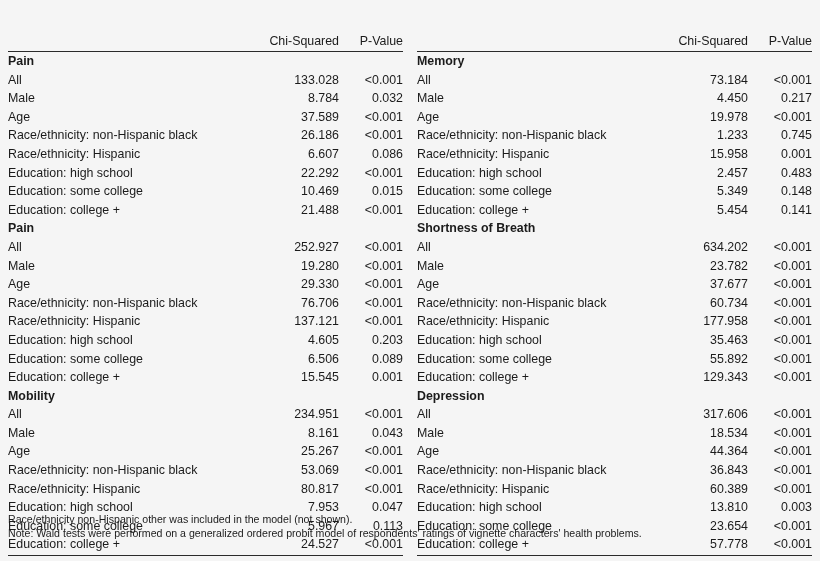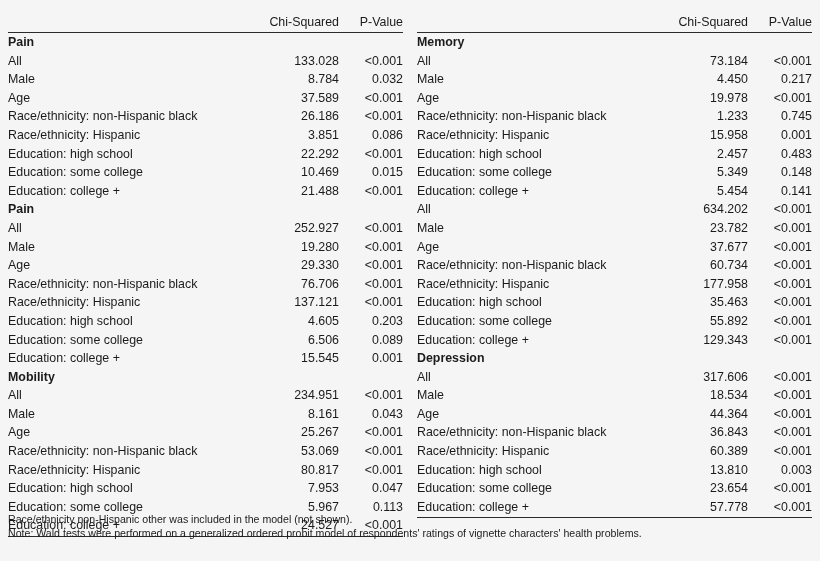--- a/index.html
+++ b/index.html
@@ -20,21 +20,21 @@
     width: 820px;
     height: 561px;
     box-sizing: border-box;
     padding: 0 8px;
   }
 
   
   .table-wrap {
     display: flex;
     gap: 14px;
-    padding-top: 15px;
+    padding-top: 34px;
   }
   .half {
     flex: 1 1 0;
     min-width: 0;
   }
 
   table.stat {
     width: 100%;
     border-collapse: collapse;
     table-layout: fixed;
@@ -140,21 +140,21 @@
               <td class="num">37.589</td>
               <td class="num">&lt;0.001</td>
             </tr>
             <tr>
               <td class="label">Race/ethnicity: non-Hispanic black</td>
               <td class="num">26.186</td>
               <td class="num">&lt;0.001</td>
             </tr>
             <tr>
               <td class="label">Race/ethnicity: Hispanic</td>
-              <td class="num">3.851</td>
+              <td class="num">6.607</td>
               <td class="num">0.086</td>
             </tr>
             <tr>
               <td class="label">Education: high school</td>
               <td class="num">22.292</td>
               <td class="num">&lt;0.001</td>
             </tr>
             <tr>
               <td class="label">Education: some college</td>
               <td class="num">10.469</td>
@@ -306,20 +306,23 @@
             <tr>
               <td class="label">Education: some college</td>
               <td class="num">5.349</td>
               <td class="num">0.148</td>
             </tr>
             <tr>
               <td class="label">Education: college +</td>
               <td class="num">5.454</td>
               <td class="num">0.141</td>
             </tr>
+            <tr class="section">
+              <td colspan="3">Shortness of Breath</td>
+            </tr>
             <tr>
               <td class="label">All</td>
               <td class="num">634.202</td>
               <td class="num">&lt;0.001</td>
             </tr>
             <tr>
               <td class="label">Male</td>
               <td class="num">23.782</td>
               <td class="num">&lt;0.001</td>
             </tr>

